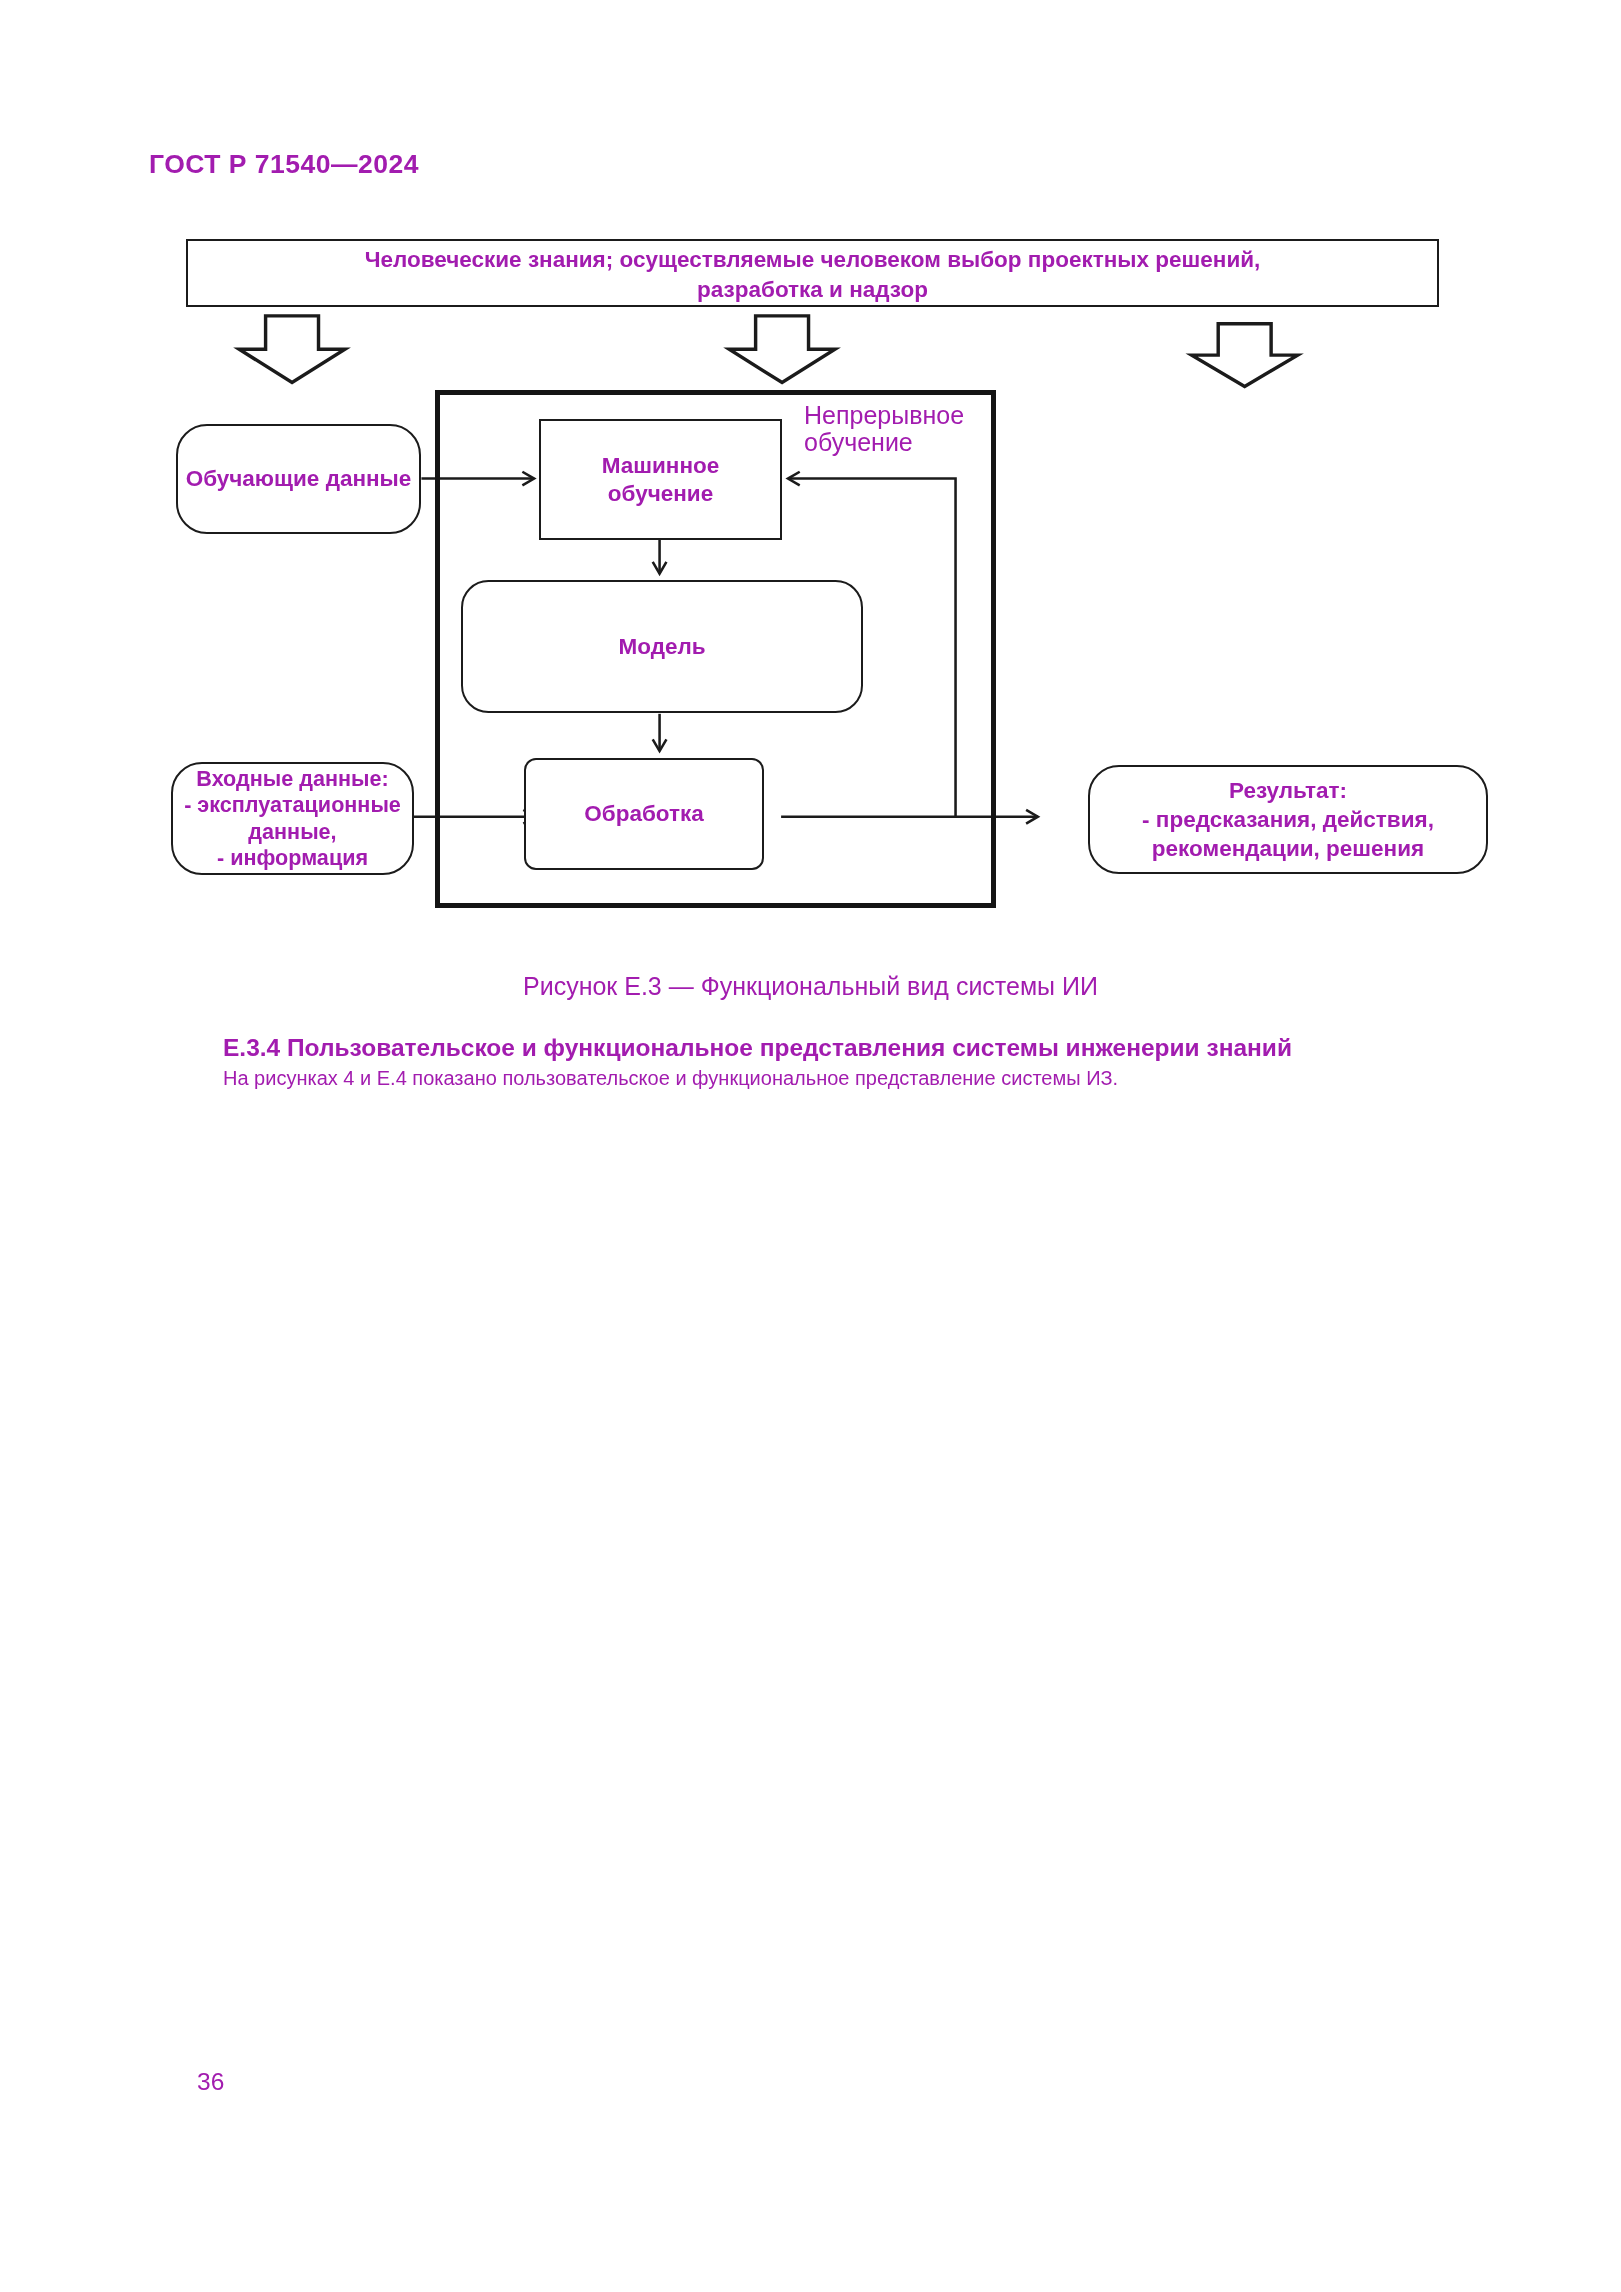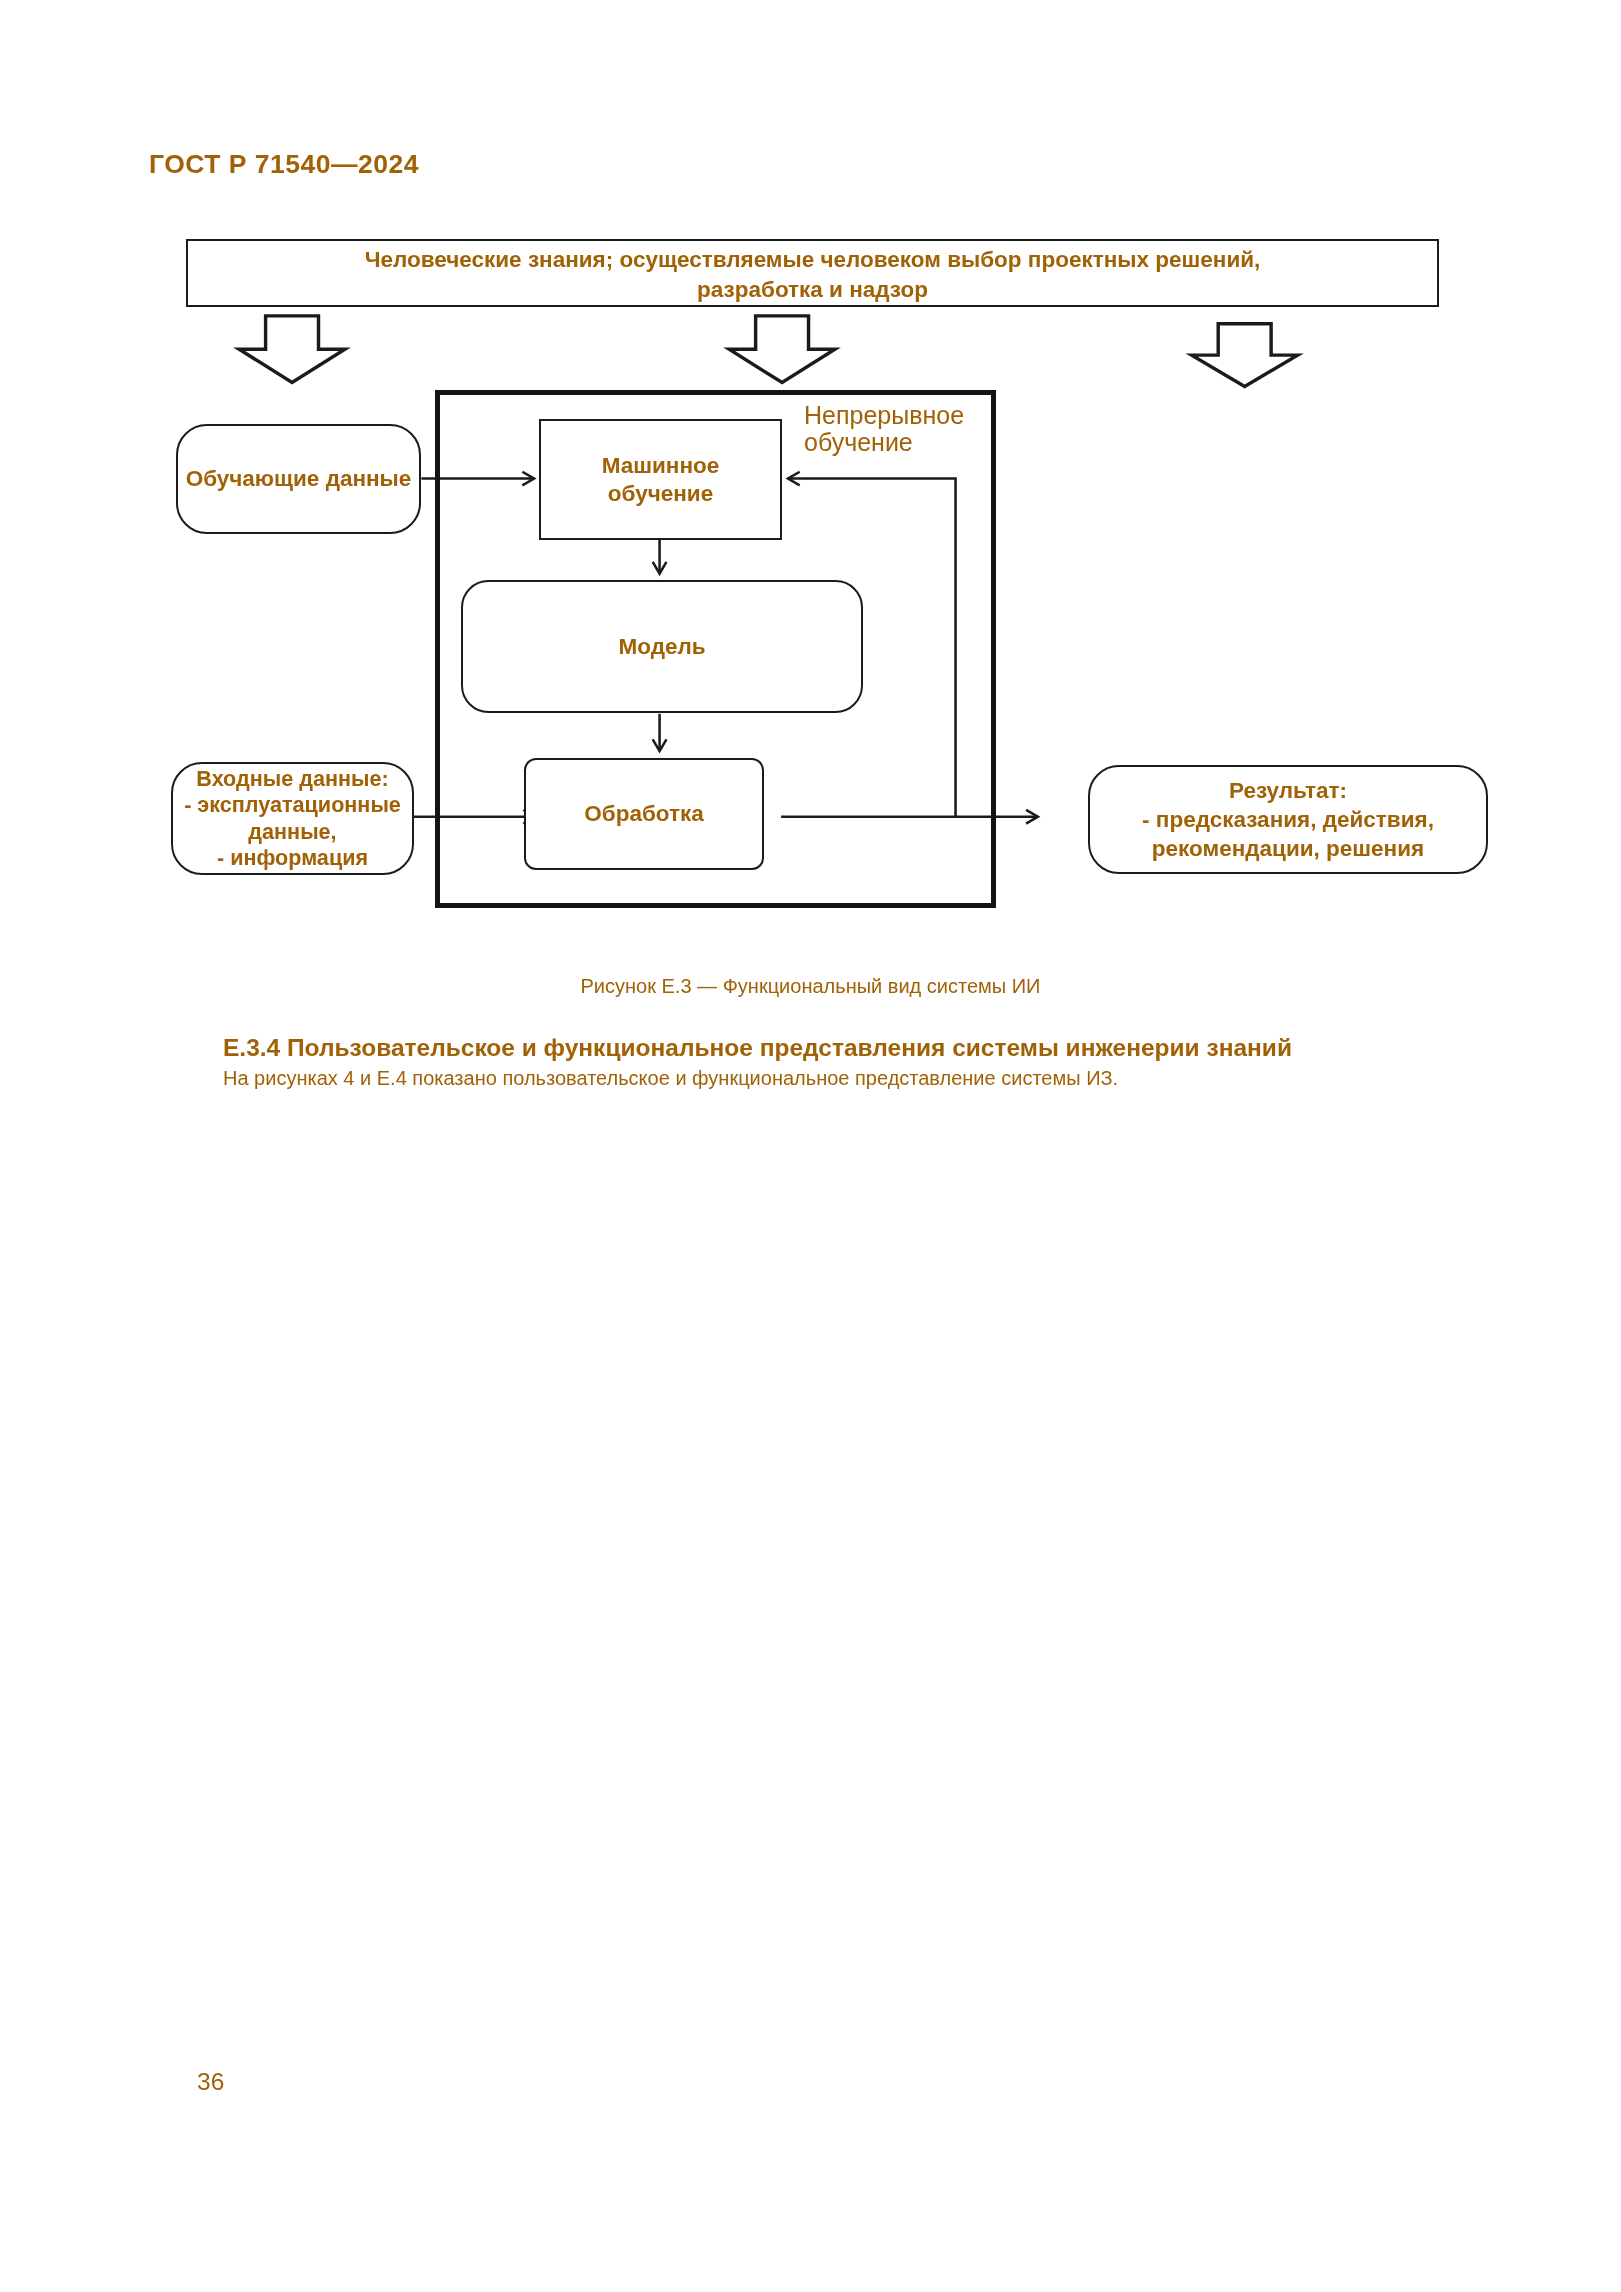--- a/index.html
+++ b/index.html
@@ -2,21 +2,21 @@
 <html><head>
 <meta charset="utf-8">
 <style>
   html,body { margin:0; padding:0; background:#e8e8e8; }
   .page {
     position:relative;
     width:1621px; height:2293px;
     margin:0 auto;
     background:#ffffff;
     font-family:"Liberation Sans", sans-serif;
-    color:#a16207;
+    color:#a21caf;
     overflow:hidden;
   }
   .abs { position:absolute; box-sizing:border-box; }
   .doc-header {
     left:149px; top:149px;
     font-size:26.5px; font-weight:bold; letter-spacing:0.5px;
   }
   .banner {
     left:186px; top:239px; width:1253px; height:68px;
     border:2.9px solid #1b1b1b; background:#fff;
@@ -39,21 +39,21 @@
   .proc-box      { left:524px;  top:758px; width:240px; height:112px;border-radius:12px; }
   .input-box     { left:171px;  top:762px; width:243px; height:113px; line-height:26.5px; font-size:21.6px; }
   .result-box    { left:1088px; top:765px; width:400px; height:109px; line-height:29px; }
   .cont-label {
     left:804px; top:402px; width:176px;
     font-size:25px; font-weight:normal; line-height:27.4px;
   }
   .svg-layer { position:absolute; left:0; top:0; pointer-events:none; }
   .caption {
     left:0; top:972px; width:1621px;
-    text-align:center; font-size:20px; line-height:29px;
+    text-align:center; font-size:25px; line-height:29px;
   }
   .sec-heading {
     left:223px; top:1033px; width:1255px;
     font-size:24.5px; font-weight:bold; line-height:29px;
   }
   .sec-body {
     left:223px; top:1064px; width:1255px;
     font-size:20px; line-height:29px;
   }
   .page-num { left:149px; top:2068px; font-size:24.5px;margin-left:48px; }

